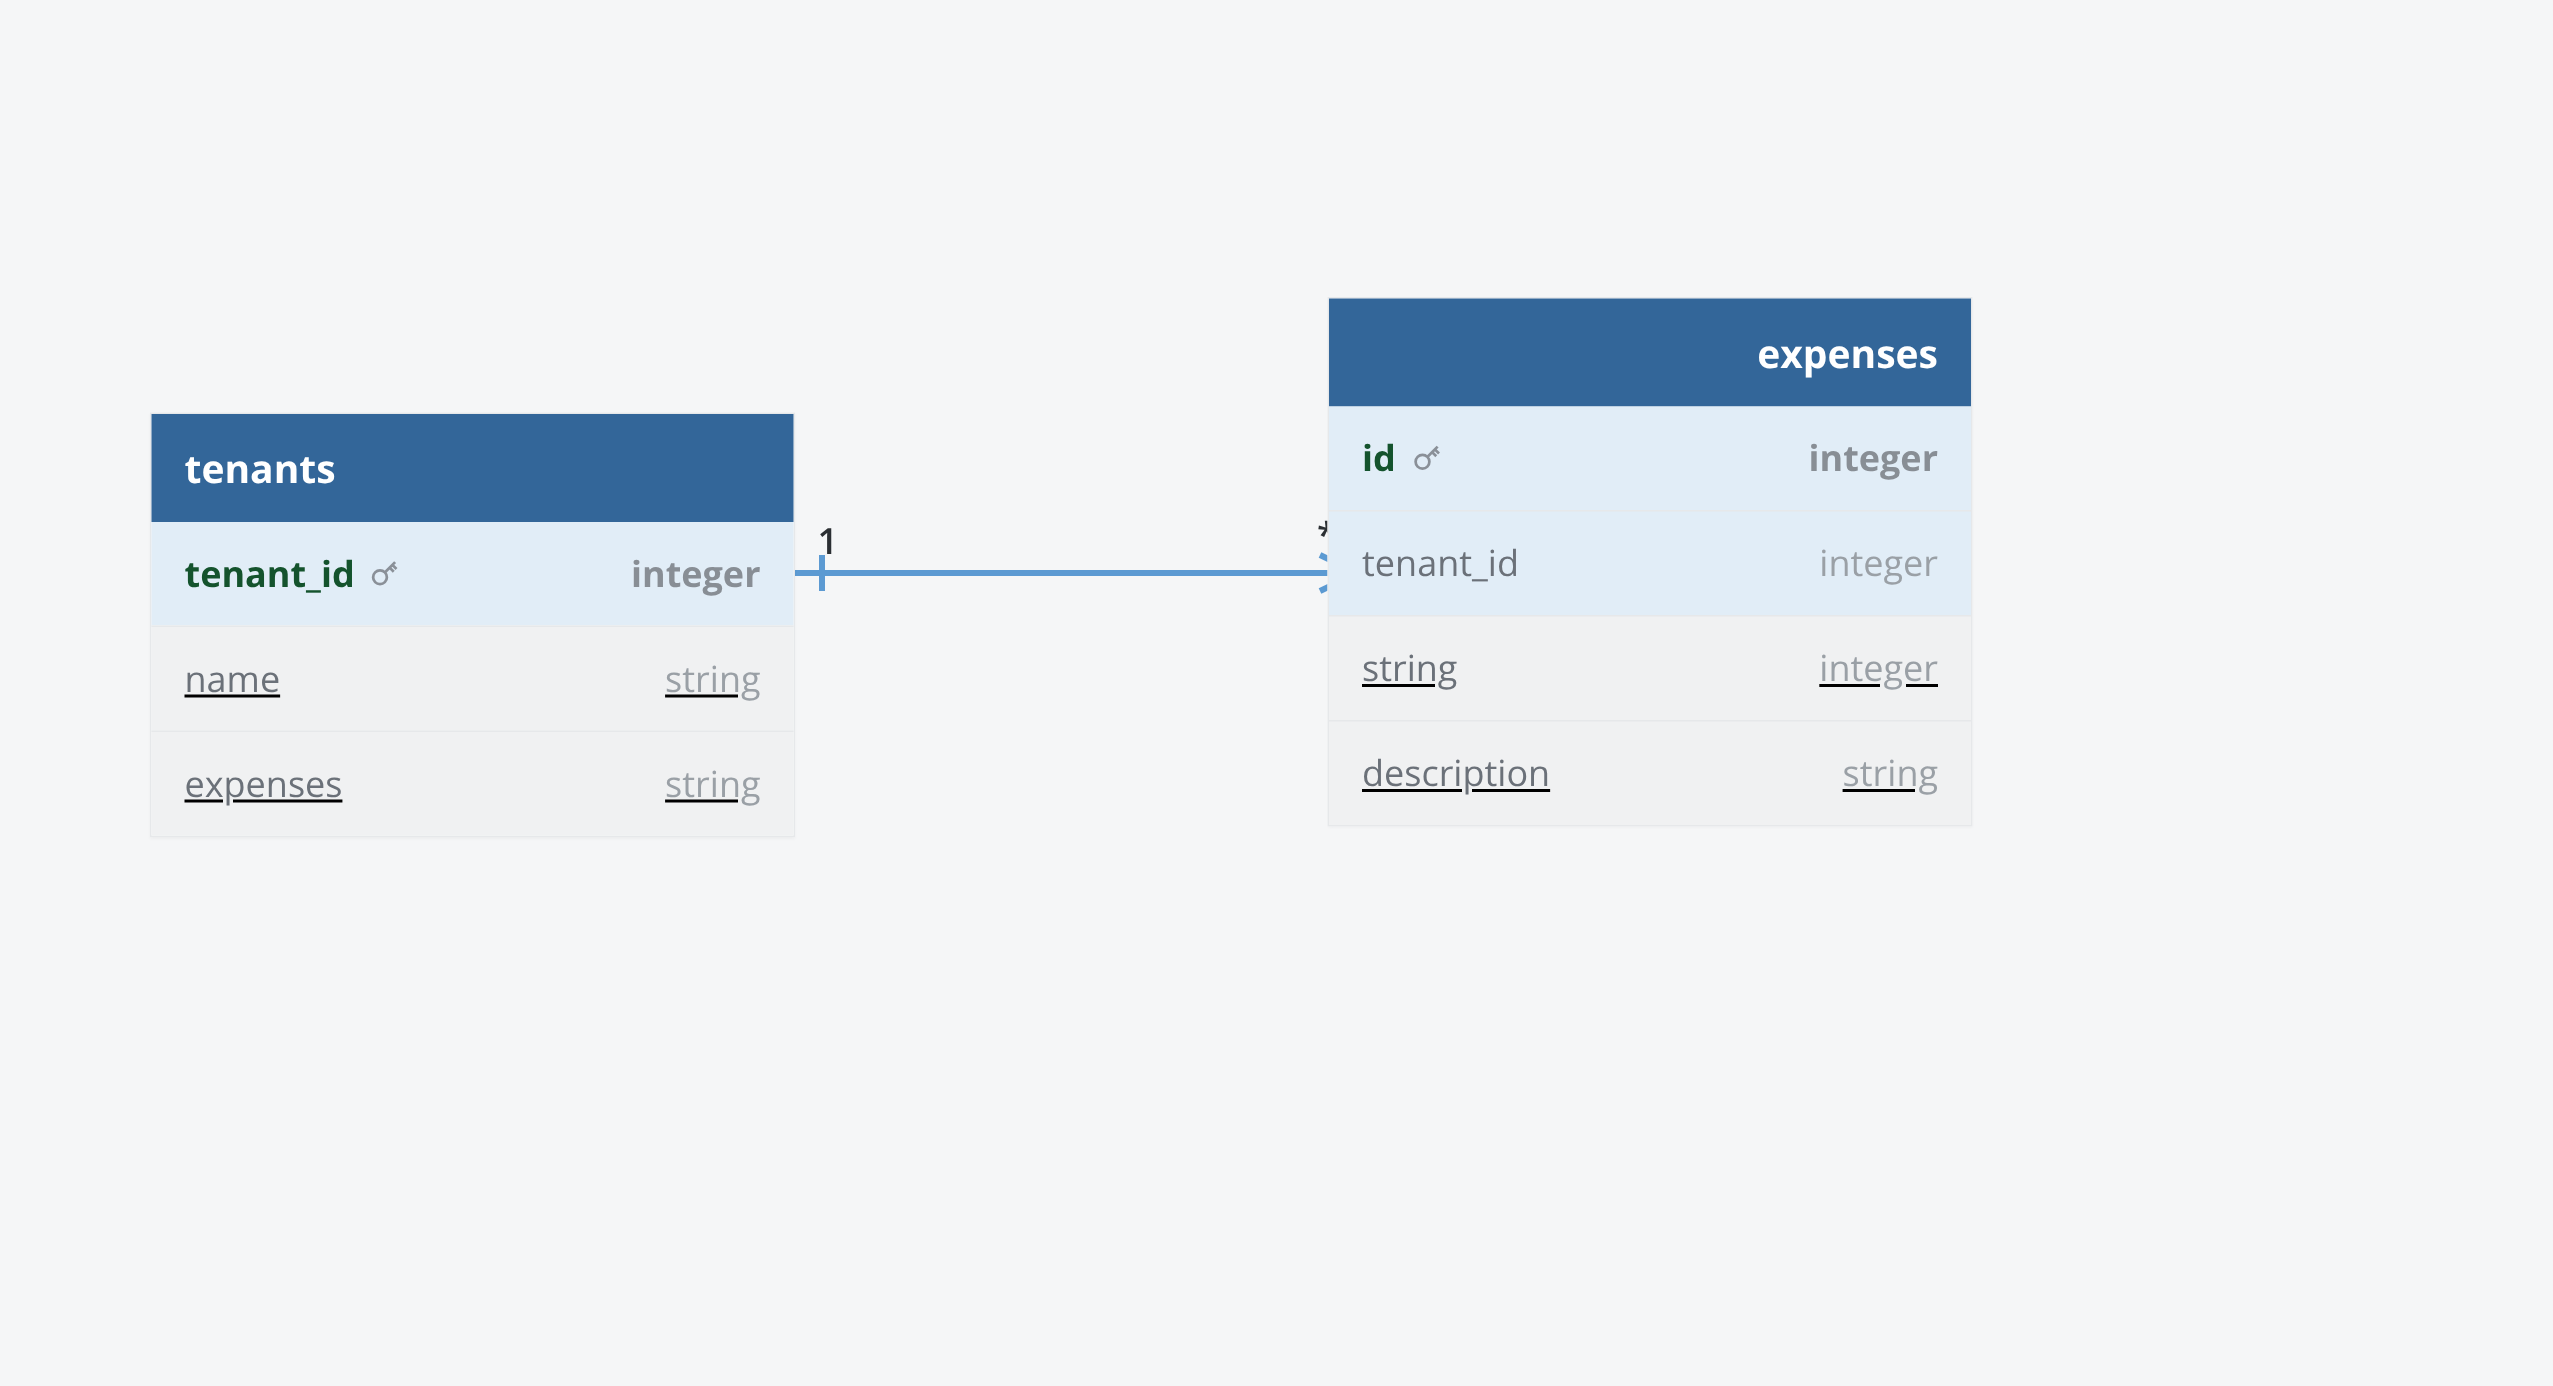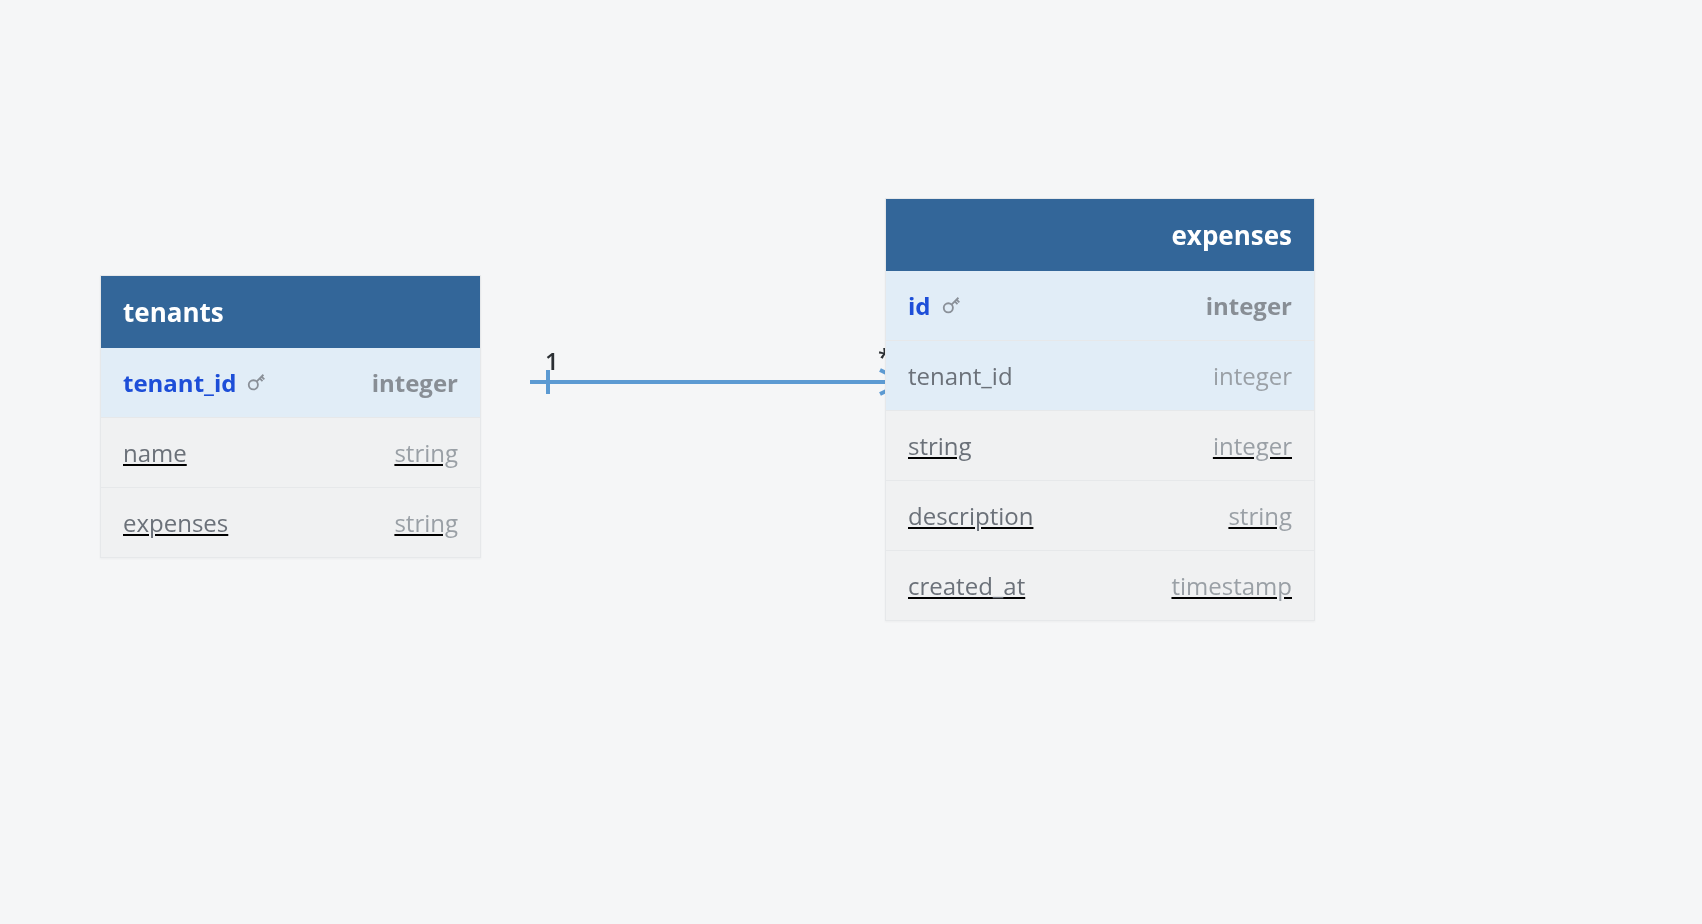--- a/index.html
+++ b/index.html
@@ -42,39 +42,39 @@
     display: flex;
     align-items: center;
     gap: 10px;
   }
   .row .col-type {
     color: #9aa0a6;
   }
   .row.pk {
     background: #e1edf7;
   }
-  .row.pk .col-name { color: #1d4ed8; font-weight: 700; }
+  .row.pk .col-name { color: #14532d; font-weight: 700; }
   .row.pk .col-type { color: #888e95; font-weight: 700; }
   .row.fk {
     background: #e1edf7;
   }
   .row.plain {
     background: #f0f1f2;
     text-decoration: underline;
   }
   .key-icon {
     display: inline-flex;
     width: 22px;
     height: 22px;
   }
   .key-icon svg { width: 22px; height: 22px; }
   .key-icon svg path, .key-icon svg circle { stroke: #8a9098; fill: none; stroke-width: 2; }
 
   
-  #tenants { left: 100px; top: 275px; width: 381px; }
+  #tenants { left: 100px; top: 275px; width: 430px; }
   #expenses { left: 885px; top: 198px; width: 430px; text-align: right; }
 
   
   .connector {
     position: absolute;
     left: 0; top: 0;
     width: 1702px; height: 924px;
     pointer-events: none;
   }
   .card-label {
@@ -145,19 +145,15 @@
       <span class="col-type" style="font-weight:400;">integer</span>
     </div>
     <div class="row plain">
       <span class="col-name">string</span>
       <span class="col-type">integer</span>
     </div>
     <div class="row plain">
       <span class="col-name">description</span>
       <span class="col-type">string</span>
     </div>
-    <div class="row plain">
-      <span class="col-name">created_at</span>
-      <span class="col-type">timestamp</span>
-    </div>
   </div>
 
 </div>
 
 </body></html>

